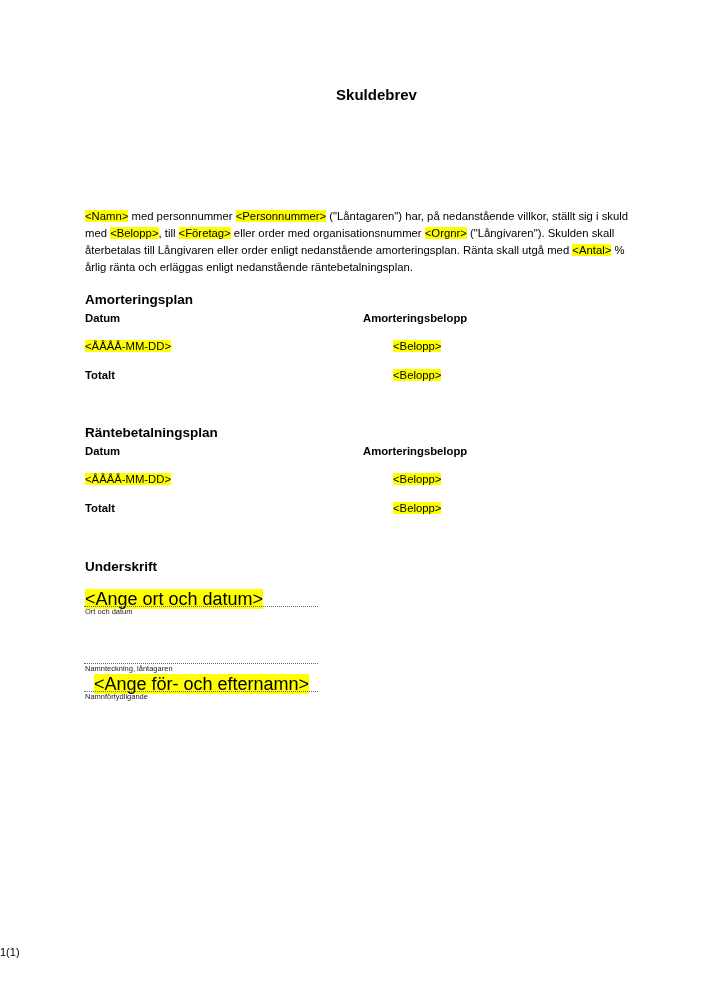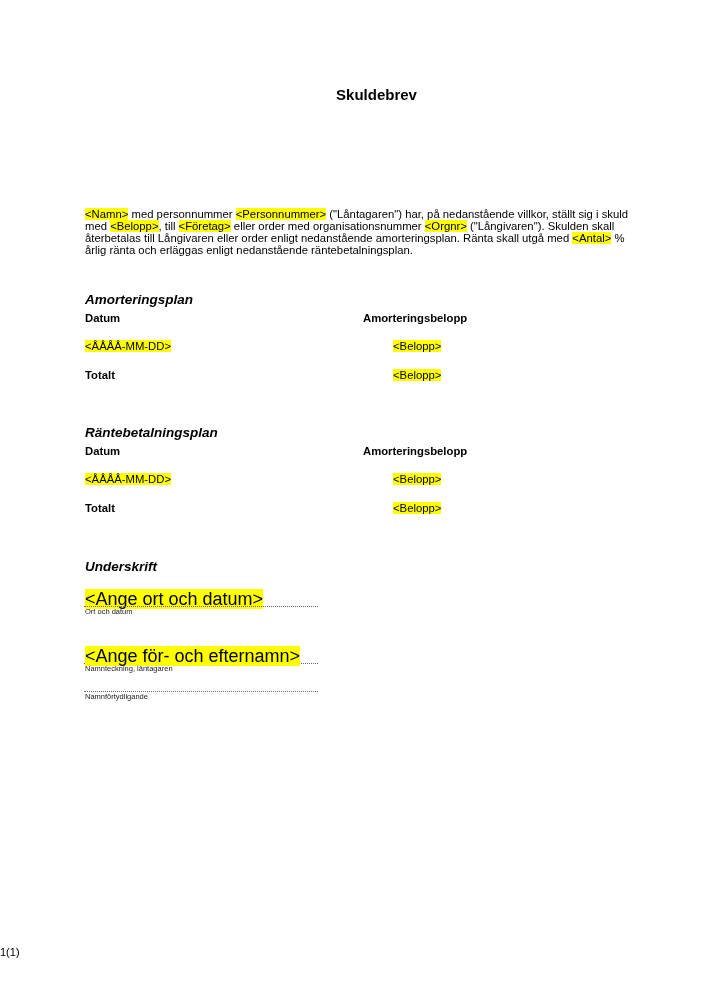--- a/index.html
+++ b/index.html
@@ -35,28 +35,27 @@
       font-weight: bold;
       padding-left: 46px;
       box-sizing: border-box;
     }
     .intro {
       position: absolute;
       left: 85px;
       top: 208px;
       width: 545px;
       font-size: 11.3px;
-      line-height: 12px;
+      line-height: 17px;
     }
     .section-heading {
       position: absolute;
       left: 85px;
       font-size: 13.5px;
       font-weight: bold;
-      font-style: italic;
     }
     .col-label {
       position: absolute;
       font-size: 11.3px;
       font-weight: bold;
       text-align: center;
     }
     .cell {
       position: absolute;
       font-size: 11.3px;
@@ -125,18 +124,18 @@
 
   <div class="section-heading" style="top:559px;">Underskrift</div>
 
   <div class="sig-field" style="top:592px;"><span class="hl">&lt;Ange ort och datum&gt;</span></div>
   <div class="sig-line" style="top:606px;"></div>
   <div class="sig-caption" style="top:607px;">Ort och datum</div>
 
   <div class="sig-line" style="top:663px;"></div>
   <div class="sig-caption" style="top:664px;">Namnteckning, låntagaren</div>
 
-  <div class="sig-field" style="top:649px;"><span class="hl">&lt;Ange för- och efternamn&gt;</span></div>
+  <div class="sig-field" style="top:677px;text-align:center;"><span class="hl">&lt;Ange för- och efternamn&gt;</span></div>
   <div class="sig-line" style="top:691px;"></div>
   <div class="sig-caption" style="top:692px;">Namnförtydligande</div>
 
   <div class="footer">1(1)</div>
 </div>
 
 </body></html>

